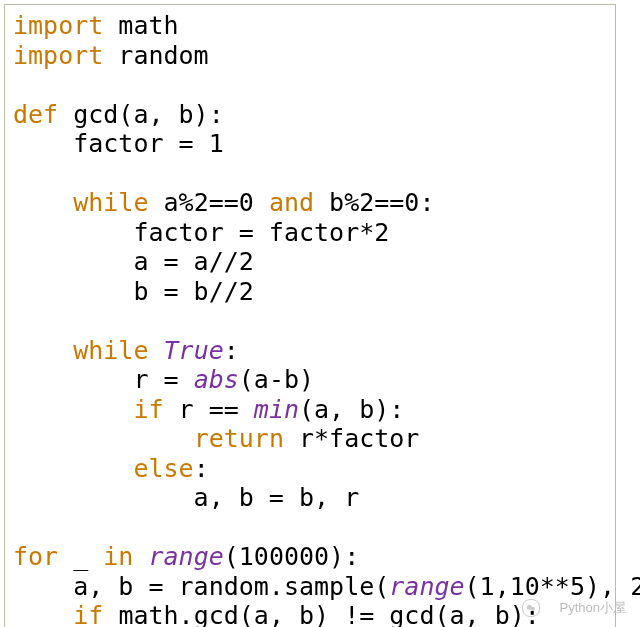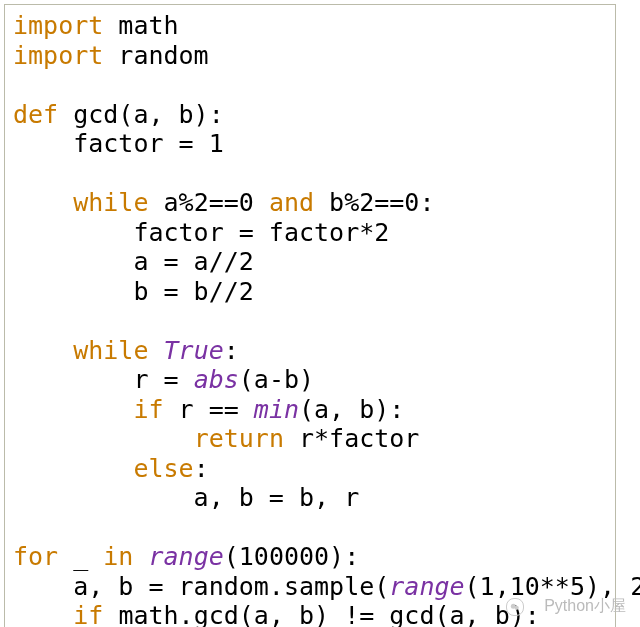--- a/index.html
+++ b/index.html
@@ -21,21 +21,21 @@
     line-height: 1.18;
     white-space: pre;
     color: #000;
   }
   .kw  { color: #c87a00; }   
   .bi  { color: #7a32a3; font-style: italic; }   
   .watermark {
     position: absolute;
     right: 14px;
     bottom: 10px;
-    font-size: 16px;
+    font-size: 13px;
     color: #bbb;
     font-family: Arial, sans-serif;
     display: flex;
     align-items: center;
     gap: 20px;
   }
   .watermark .wicon {
     width: 16px;
     height: 16px;
     border: 1px solid #ccc;

